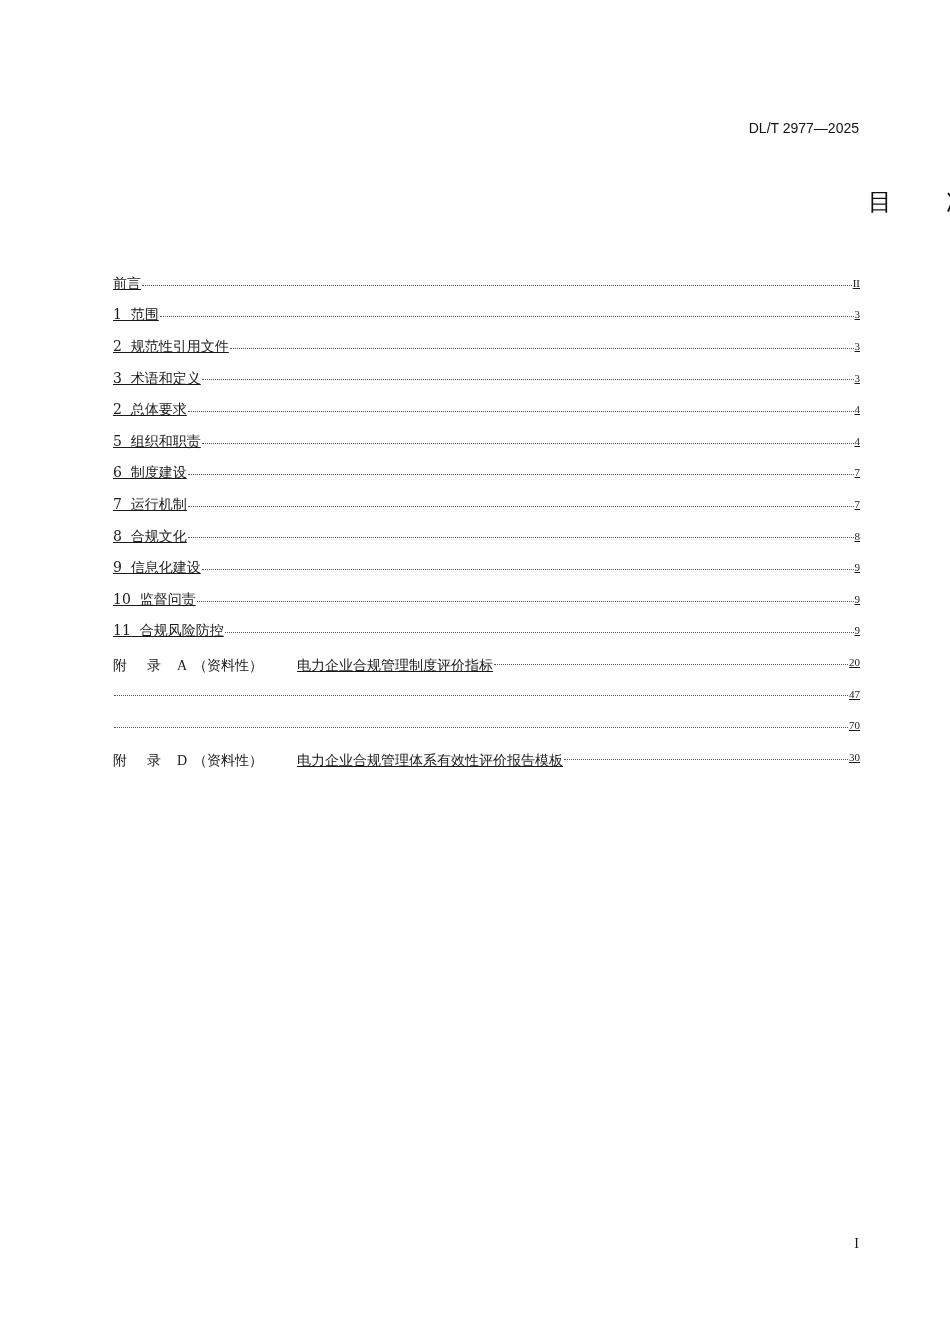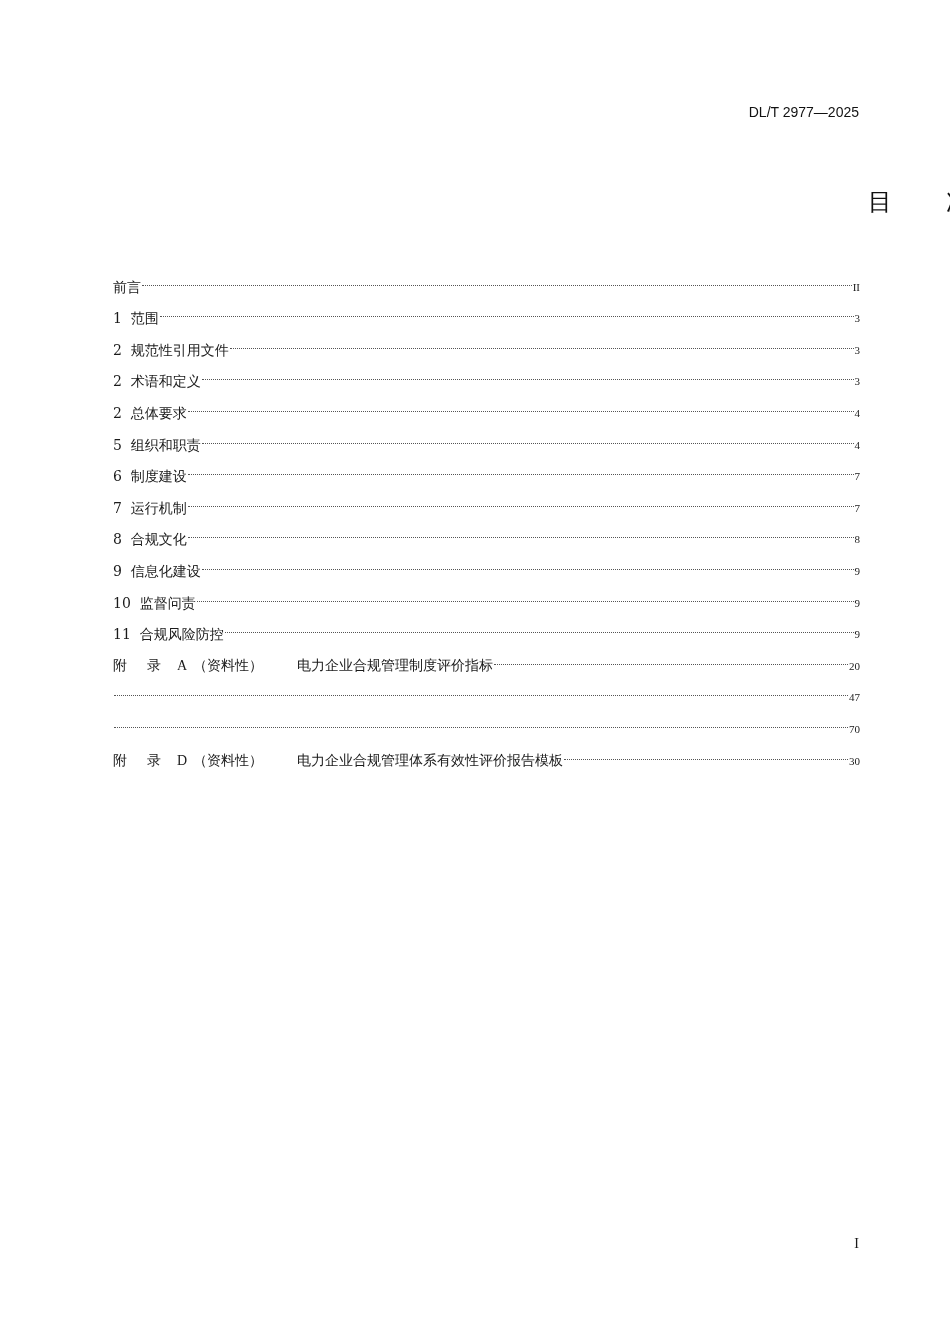--- a/index.html
+++ b/index.html
@@ -1,25 +1,25 @@
 <!DOCTYPE html>
 <html><head>
 <meta charset="utf-8">
 <style>
   html, body { margin: 0; padding: 0; background: #ffffff; }
   body { width: 950px; height: 1344px; position: relative; overflow: hidden;
          font-family: "DejaVu Serif", "Liberation Serif", serif; color: #1a1a1a; }
-  .doc-id { position: absolute; top: 104px; right: 91px; font-family: "Liberation Sans", "DejaVu Sans", sans-serif;
+  .doc-id { position: absolute; top: 120px; right: 91px; font-family: "Liberation Sans", "DejaVu Sans", sans-serif;
             font-size: 14px; color: #111; }
   .toc-title { position: absolute; top: 186px; left: 0; width: 950px; text-align: right;
                font-family: "DejaVu Sans", sans-serif; font-size: 24px; color: #111; letter-spacing: 0; padding-left: 20px; }
   .toc-title span { display: inline-block; }
   .toc-title .gap { width: 54px; }
   .toc { position: absolute; top: 267px; left: 113px; width: 747px; }
-  .toc-row { display: flex; align-items: flex-end; height: 31.6px; font-size: 14px; line-height: 24px; }
+  .toc-row { display: flex; align-items: center; height: 31.6px; font-size: 14px; line-height: 24px; text-decoration: underline; }
   .toc-label { white-space: pre; flex: 0 0 auto; }
   .toc-dots { flex: 1 1 auto; border-bottom: 1.5px dotted #555; margin: 0 1px 4px 1px; height: 0; align-self: flex-end; position: relative; top: -9px; }
   .toc-page { flex: 0 0 auto; font-family: "Liberation Serif", "DejaVu Serif", serif; font-size: 11px; }
   .appx .lbl-fu, .appx .lbl-lu, .appx .lbl-letter, .appx .lbl-type { display: inline-block; }
   .appx .lbl-fu { width: 34px; }
   .appx .lbl-lu { width: 30px; }
   .appx .lbl-letter { width: 16px; font-family: "Liberation Serif", serif; }
   .appx .lbl-type { width: 104px; margin-top: 7px; }
   .page-num { position: absolute; top: 1236px; right: 91px; font-family: "Liberation Serif", serif; font-size: 14px; }
 </style>
@@ -42,21 +42,21 @@
       <span class="toc-label">1  范围</span>
       <span class="toc-dots"></span>
       <span class="toc-page">3</span>
     </div>
   <div class="toc-row">
       <span class="toc-label">2  规范性引用文件</span>
       <span class="toc-dots"></span>
       <span class="toc-page">3</span>
     </div>
   <div class="toc-row">
-      <span class="toc-label">2  术语和定义</span>
+      <span class="toc-label">3  术语和定义</span>
       <span class="toc-dots"></span>
       <span class="toc-page">3</span>
     </div>
   <div class="toc-row">
       <span class="toc-label">2  总体要求</span>
       <span class="toc-dots"></span>
       <span class="toc-page">4</span>
     </div>
   <div class="toc-row">
       <span class="toc-label">5  组织和职责</span>

